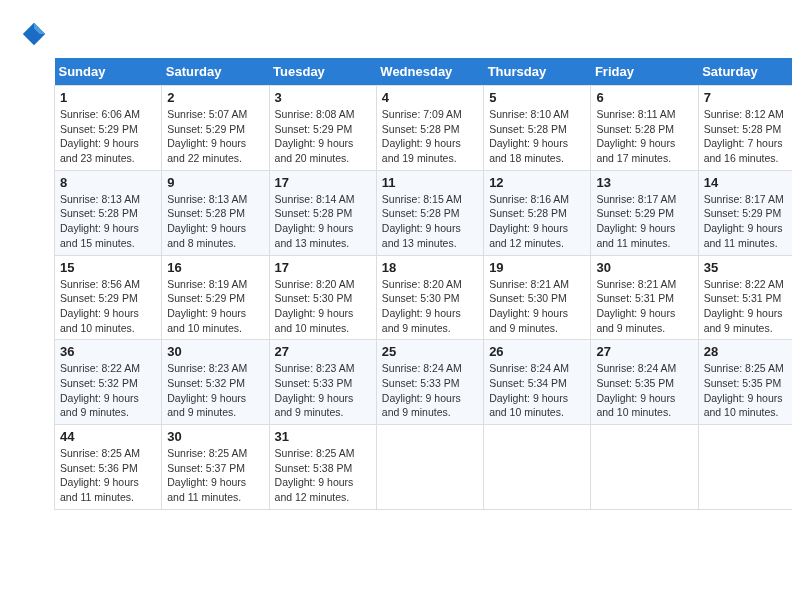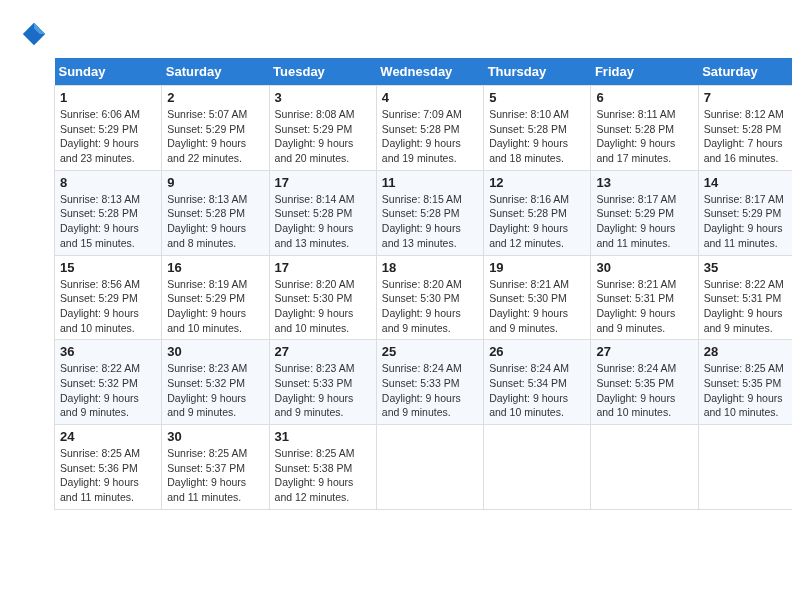--- a/index.html
+++ b/index.html
@@ -240,21 +240,21 @@
         <td><span class="day-num">27</span>
 <span class="day-detail">Sunrise: 8:24 AM</span><br>
 <span class="day-detail">Sunset: 5:35 PM</span><br>
 <span class="day-detail">Daylight: 9 hours and 10 minutes.</span></td>
         <td><span class="day-num">28</span>
 <span class="day-detail">Sunrise: 8:25 AM</span><br>
 <span class="day-detail">Sunset: 5:35 PM</span><br>
 <span class="day-detail">Daylight: 9 hours and 10 minutes.</span></td>
       </tr>
       <tr>
-        <td><span class="day-num">24</span>
+        <td><span class="day-num">44</span>
 <span class="day-detail">Sunrise: 8:25 AM</span><br>
 <span class="day-detail">Sunset: 5:36 PM</span><br>
 <span class="day-detail">Daylight: 9 hours and 11 minutes.</span></td>
         <td><span class="day-num">30</span>
 <span class="day-detail">Sunrise: 8:25 AM</span><br>
 <span class="day-detail">Sunset: 5:37 PM</span><br>
 <span class="day-detail">Daylight: 9 hours and 11 minutes.</span></td>
         <td><span class="day-num">31</span>
 <span class="day-detail">Sunrise: 8:25 AM</span><br>
 <span class="day-detail">Sunset: 5:38 PM</span><br>

